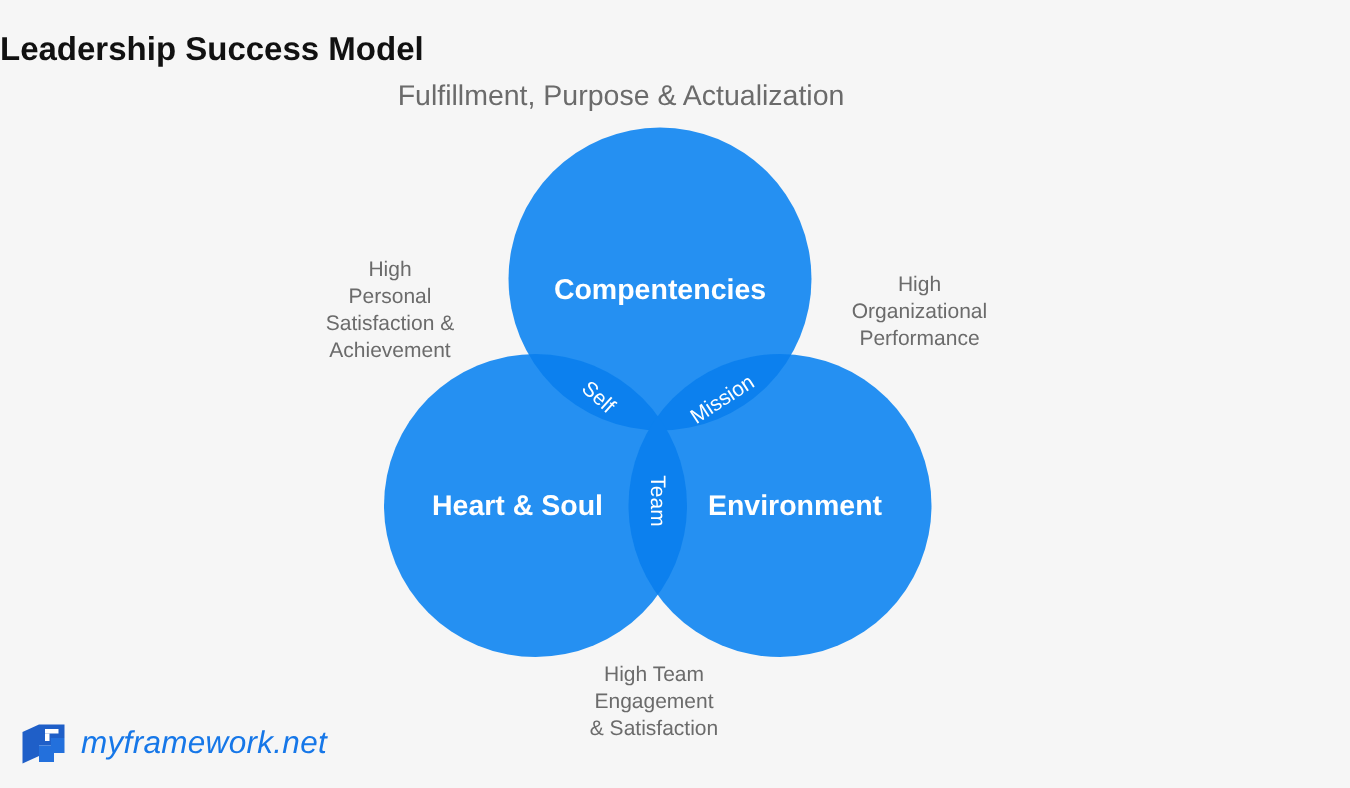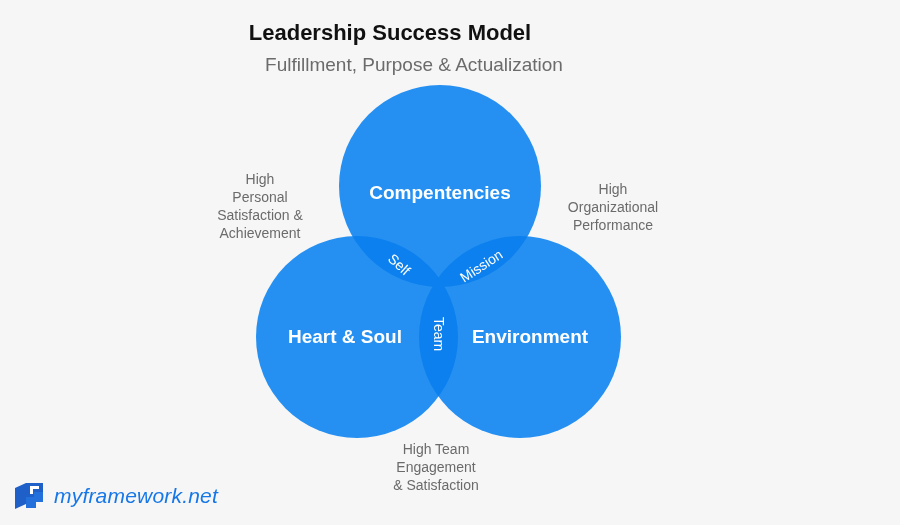--- a/index.html
+++ b/index.html
@@ -4,21 +4,21 @@
 <style>
   html, body { margin: 0; padding: 0; }
   body {
     width: 900px; height: 525px; overflow: hidden;
     background: #f6f6f6;
     font-family: "Liberation Sans", "DejaVu Sans", sans-serif;
     position: relative;
   }
   .title {
     position: absolute; left: 0; width: 780px; top: 20px;
-    text-align: center; font-size: 22px; font-weight: bold; color: #111;
+    font-size: 22px; font-weight: bold; color: #111;
   }
   .subtitle {
     position: absolute; left: 0; width: 828px; top: 54px;
     text-align: center; font-size: 19px; color: #6b6b6b;
   }
   .diagram { position: absolute; left: 0; top: 0; }
   .note {
     position: absolute; text-align: center; color: #6b6b6b;
     font-size: 14px; line-height: 18px; white-space: pre-line;
   }

